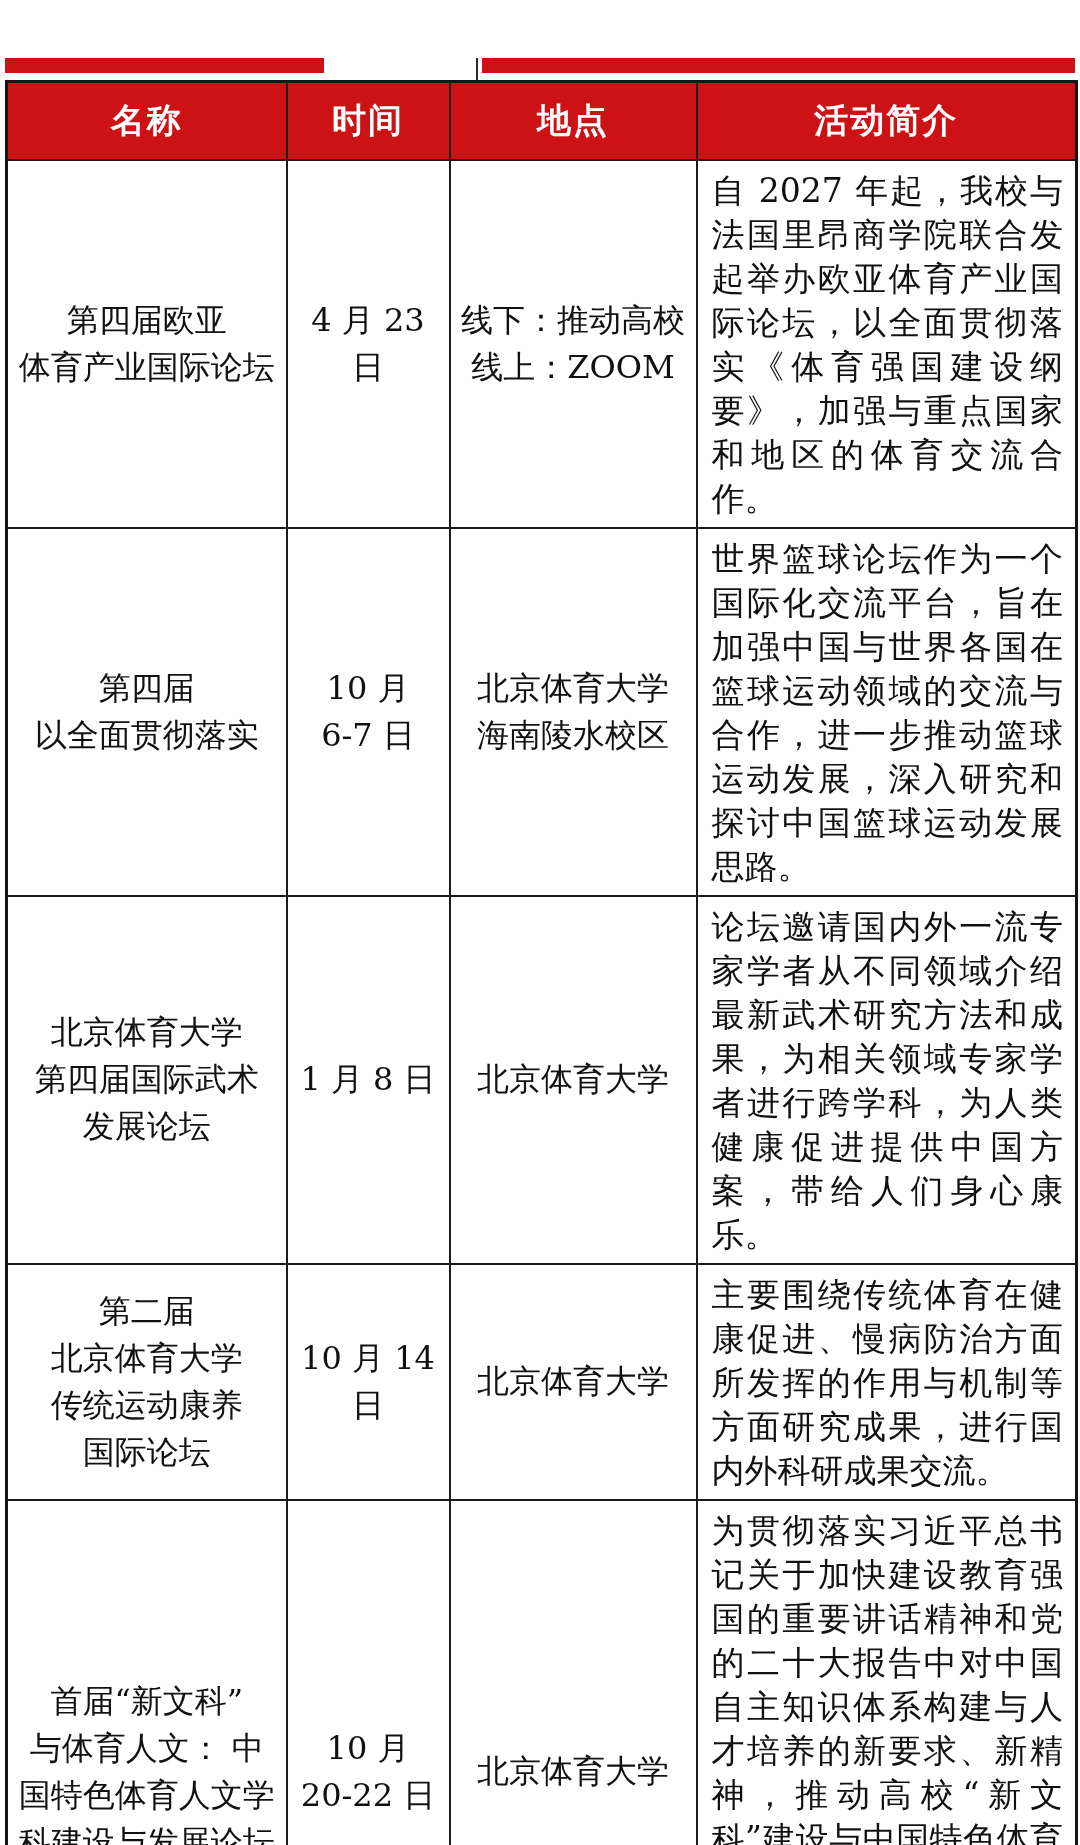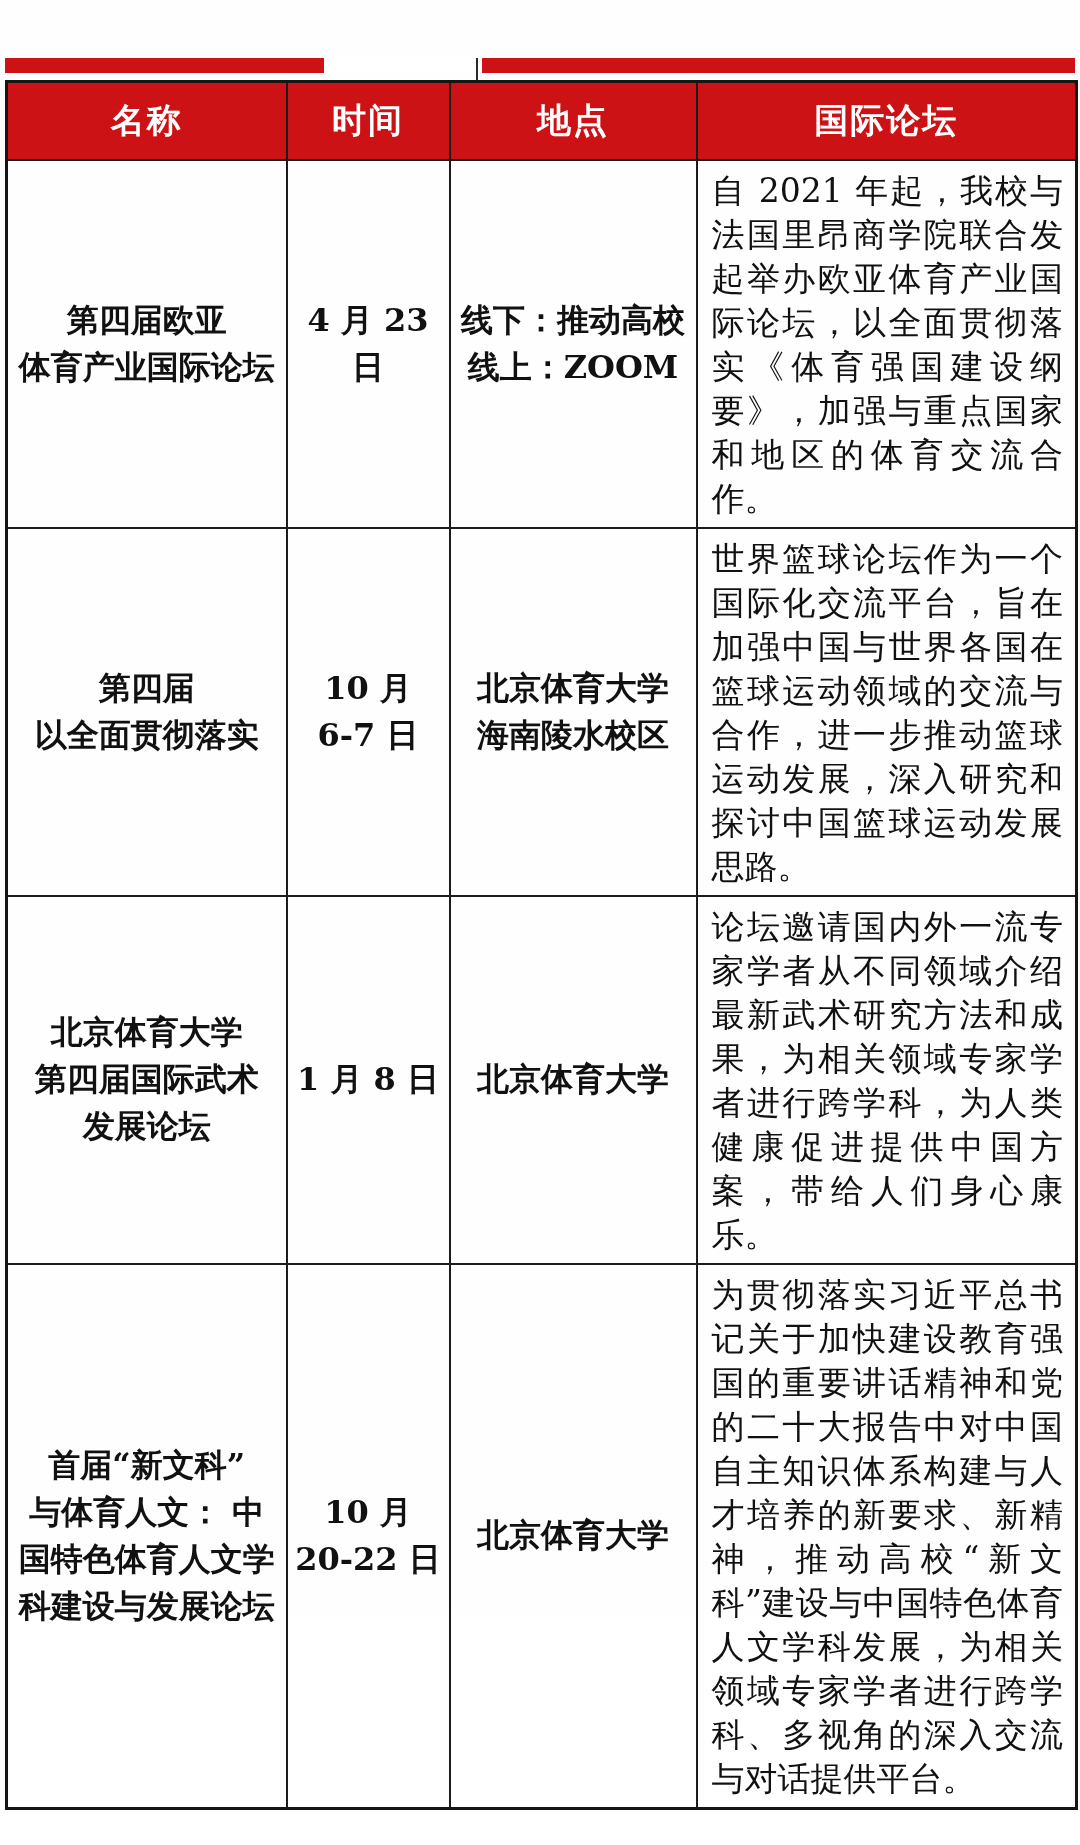--- a/index.html
+++ b/index.html
@@ -72,21 +72,20 @@
     vertical-align: middle;
     letter-spacing: 2px;
   }
   td.name, td.time, td.loc {
     text-align: center;
     vertical-align: middle;
     white-space: pre-line;
     font-size: 32px;
     line-height: 47px;
     padding: 4px;
-    font-weight: bold;
   }
   td.desc {
     text-align: justify;
     vertical-align: top;
     font-size: 33px;
     line-height: 44px;
     padding: 8px 12px 6px 14px;
   }
   tr.r1 { height: 337px; }
   tr.r2 { height: 318px; }
@@ -109,49 +108,59 @@
       <col class="c1">
         <col class="c2">
         <col class="c3">
         <col class="c4">
     </colgroup>
     <thead>
       <tr>
         <th>名称</th>
         <th>时间</th>
         <th>地点</th>
-        <th>国际论坛</th>
+        <th>活动简介</th>
       </tr>
     </thead>
     <tbody>
       <tr class="r1">
         <td class="name">第四届欧亚
 体育产业国际论坛</td>
         <td class="time">4 月 23 日</td>
         <td class="loc">线下：推动高校
 线上：ZOOM</td>
-        <td class="desc">自 2021 年起，我校与法国里昂商学院联合发起举办欧亚体育产业国际论坛，以全面贯彻落实《体育强国建设纲要》，加强与重点国家和地区的体育交流合作。</td>
+        <td class="desc">自 2027 年起，我校与法国里昂商学院联合发起举办欧亚体育产业国际论坛，以全面贯彻落实《体育强国建设纲要》，加强与重点国家和地区的体育交流合作。</td>
       </tr>
       <tr class="r2">
         <td class="name">第四届
 以全面贯彻落实</td>
         <td class="time">10 月
 6-7 日</td>
         <td class="loc">北京体育大学
 海南陵水校区</td>
         <td class="desc">世界篮球论坛作为一个国际化交流平台，旨在加强中国与世界各国在篮球运动领域的交流与合作，进一步推动篮球运动发展，深入研究和探讨中国篮球运动发展思路。</td>
       </tr>
       <tr class="r3">
         <td class="name">北京体育大学
 第四届国际武术
 发展论坛</td>
         <td class="time">1 月 8 日</td>
         <td class="loc">北京体育大学</td>
         <td class="desc">论坛邀请国内外一流专家学者从不同领域介绍最新武术研究方法和成果，为相关领域专家学者进行跨学科，为人类健康促进提供中国方案，带给人们身心康乐。</td>
       </tr>
+      <tr class="r4">
+        <td class="name">第二届
+北京体育大学
+传统运动康养
+国际论坛</td>
+        <td class="time">10 月 14
+日</td>
+        <td class="loc">北京体育大学</td>
+        <td class="desc">主要围绕传统体育在健康促进、慢病防治方面所发挥的作用与机制等方面研究成果，进行国内外科研成果交流。</td>
+      </tr>
       <tr class="r5">
         <td class="name">首届“新文科”
 与体育人文：  中
 国特色体育人文学
 科建设与发展论坛</td>
         <td class="time">10 月
 20-22 日</td>
         <td class="loc">北京体育大学</td>
         <td class="desc">为贯彻落实习近平总书记关于加快建设教育强国的重要讲话精神和党的二十大报告中对中国自主知识体系构建与人才培养的新要求、新精神，推动高校“新文科”建设与中国特色体育人文学科发展，为相关领域专家学者进行跨学科、多视角的深入交流与对话提供平台。</td>
       </tr>

